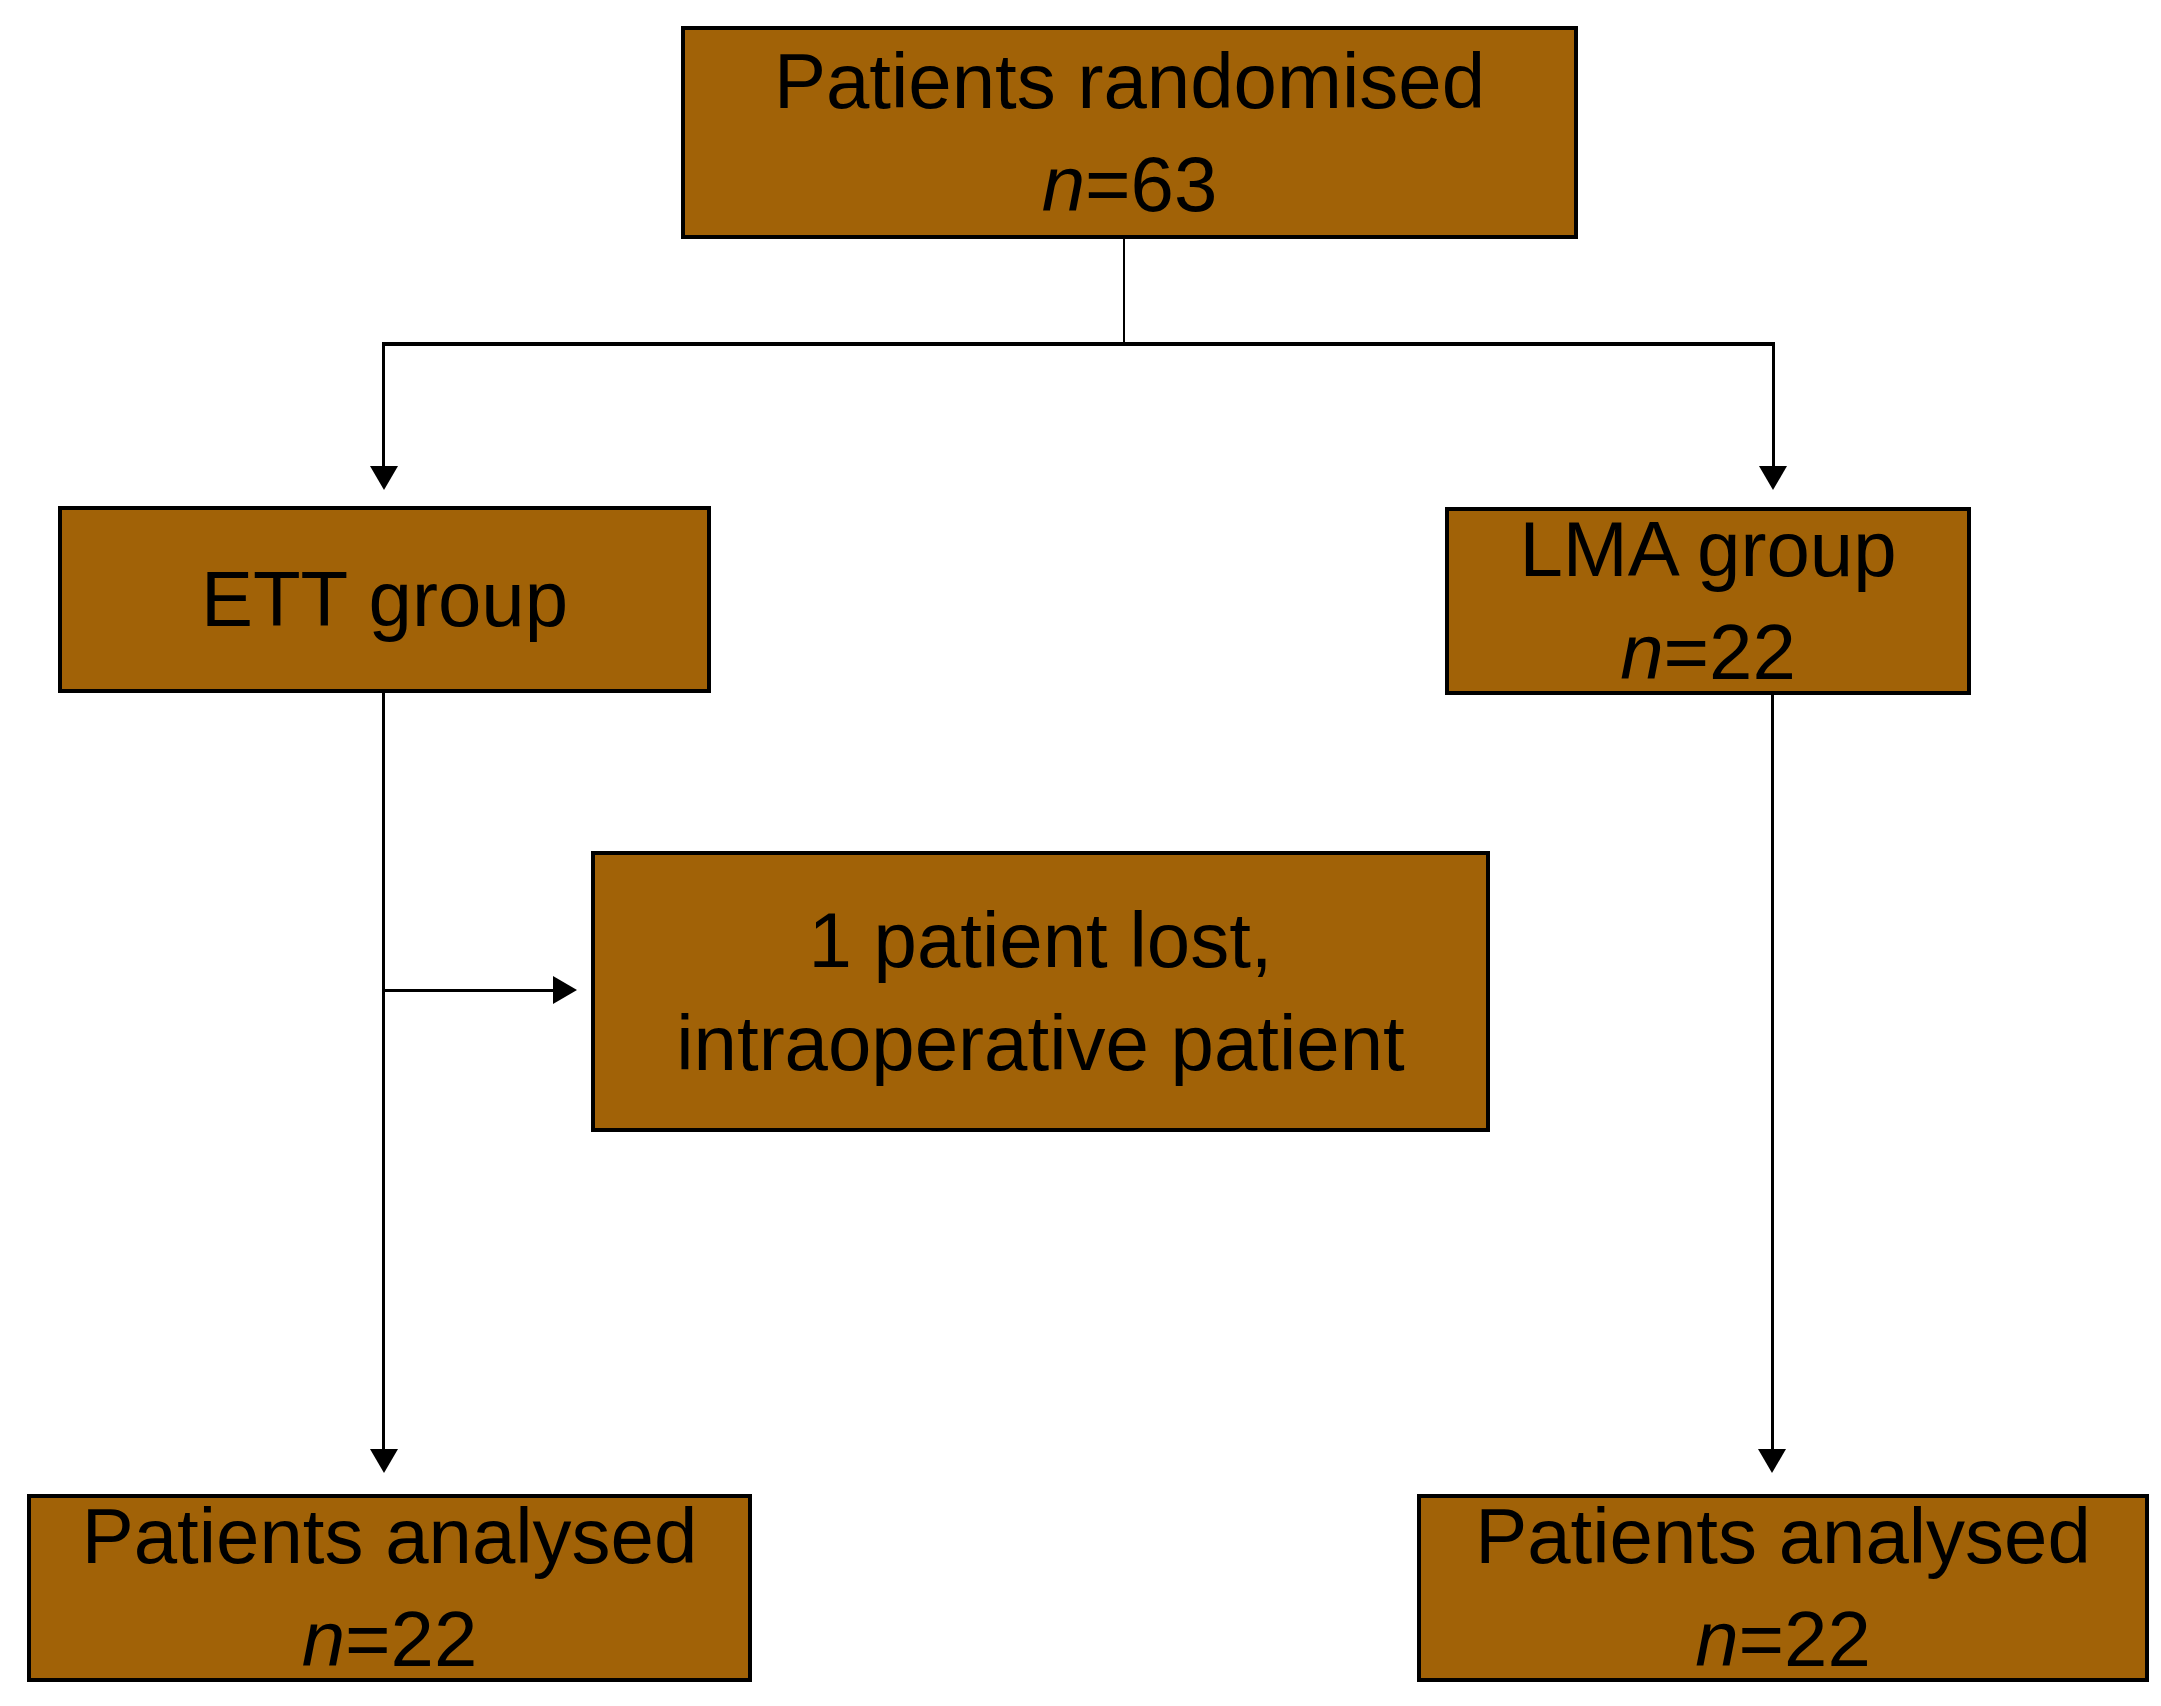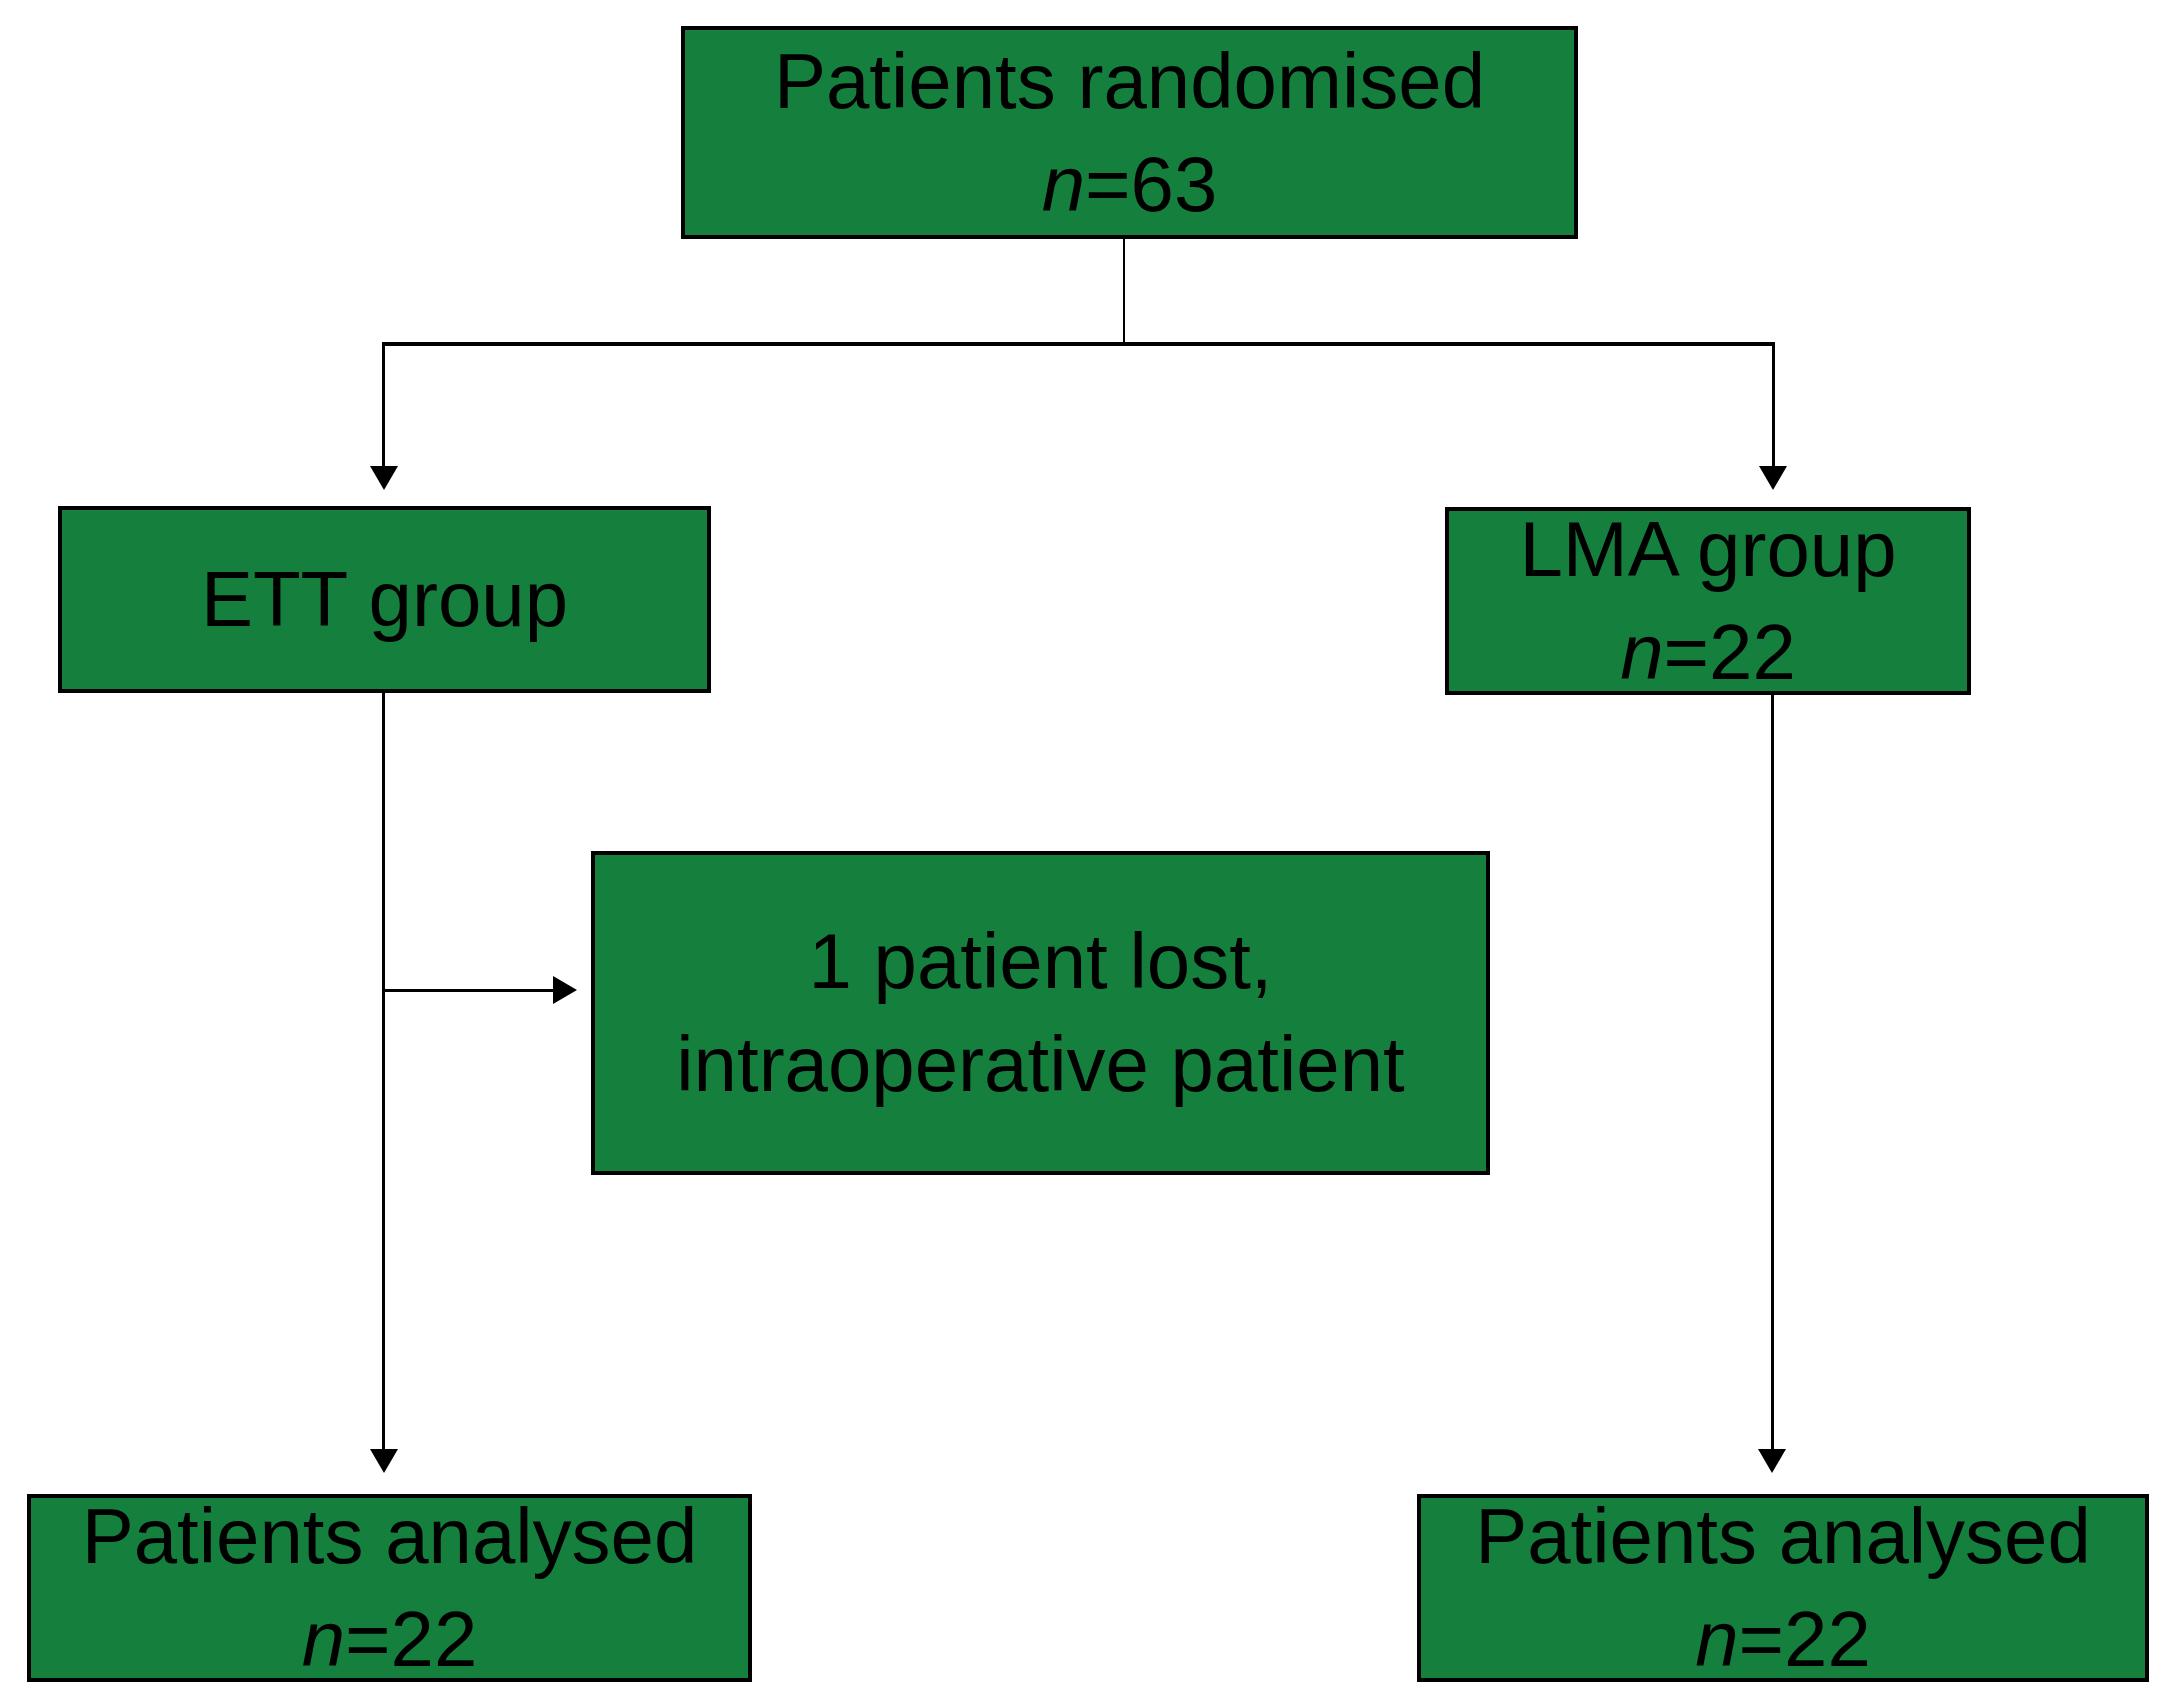--- a/index.html
+++ b/index.html
@@ -13,21 +13,21 @@
     height: 1707px;
     background: #ffffff;
     font-family: "Liberation Sans", "DejaVu Sans", sans-serif;
     color: #000000;
     overflow: hidden;
   }
   .fbox {
     position: absolute;
     box-sizing: border-box;
     border: 4.2px solid #000000;
-    background: #15803d;
+    background: #a16207;
     display: flex;
     flex-direction: column;
     justify-content: center;
     align-items: center;
     text-align: center;
     font-size: 78px;
     line-height: 1.32;
     white-space: nowrap;
   }
   .fbox .line { display: block; }
@@ -50,21 +50,21 @@
     height: 0;
     border-top: 14px solid transparent;
     border-bottom: 14px solid transparent;
     border-left: 24px solid #000000;
   }
 
   
   #box-randomised    { left: 681px;  top: 26px;   width: 897px; height: 213px; }
   #box-ett           { left: 58px;   top: 506px;  width: 653px;  height: 187px; }
   #box-lma           { left: 1445px; top: 507px;  width: 526px;  height: 188px; }
-  #box-lost          { left: 591px;  top: 851px; width: 899px; height: 324px; }
+  #box-lost          { left: 591px;  top: 851px; width: 899px; height: 281px; }
   #box-ett-analysed  { left: 27px;   top: 1494px; width: 725px; height: 188px; }
   #box-lma-analysed  { left: 1417px; top: 1494px; width: 732px; height: 188px; }
 
   
   #stem-top          { left: 1123px; top: 239px;  width: 2.1px;    height: 105px; }
   #branch-horizontal { left: 382px;  top: 342px;  width: 1393px; height: 3.5px;   }
   #drop-left         { left: 382px;  top: 342px;  width: 2.8px;    height: 126px; }
   #drop-right        { left: 1772px; top: 342px;  width: 2.8px;    height: 126px; }
   #head-left         { left: 370px;  top: 466px; }
   #head-right        { left: 1759px; top: 466px; }

